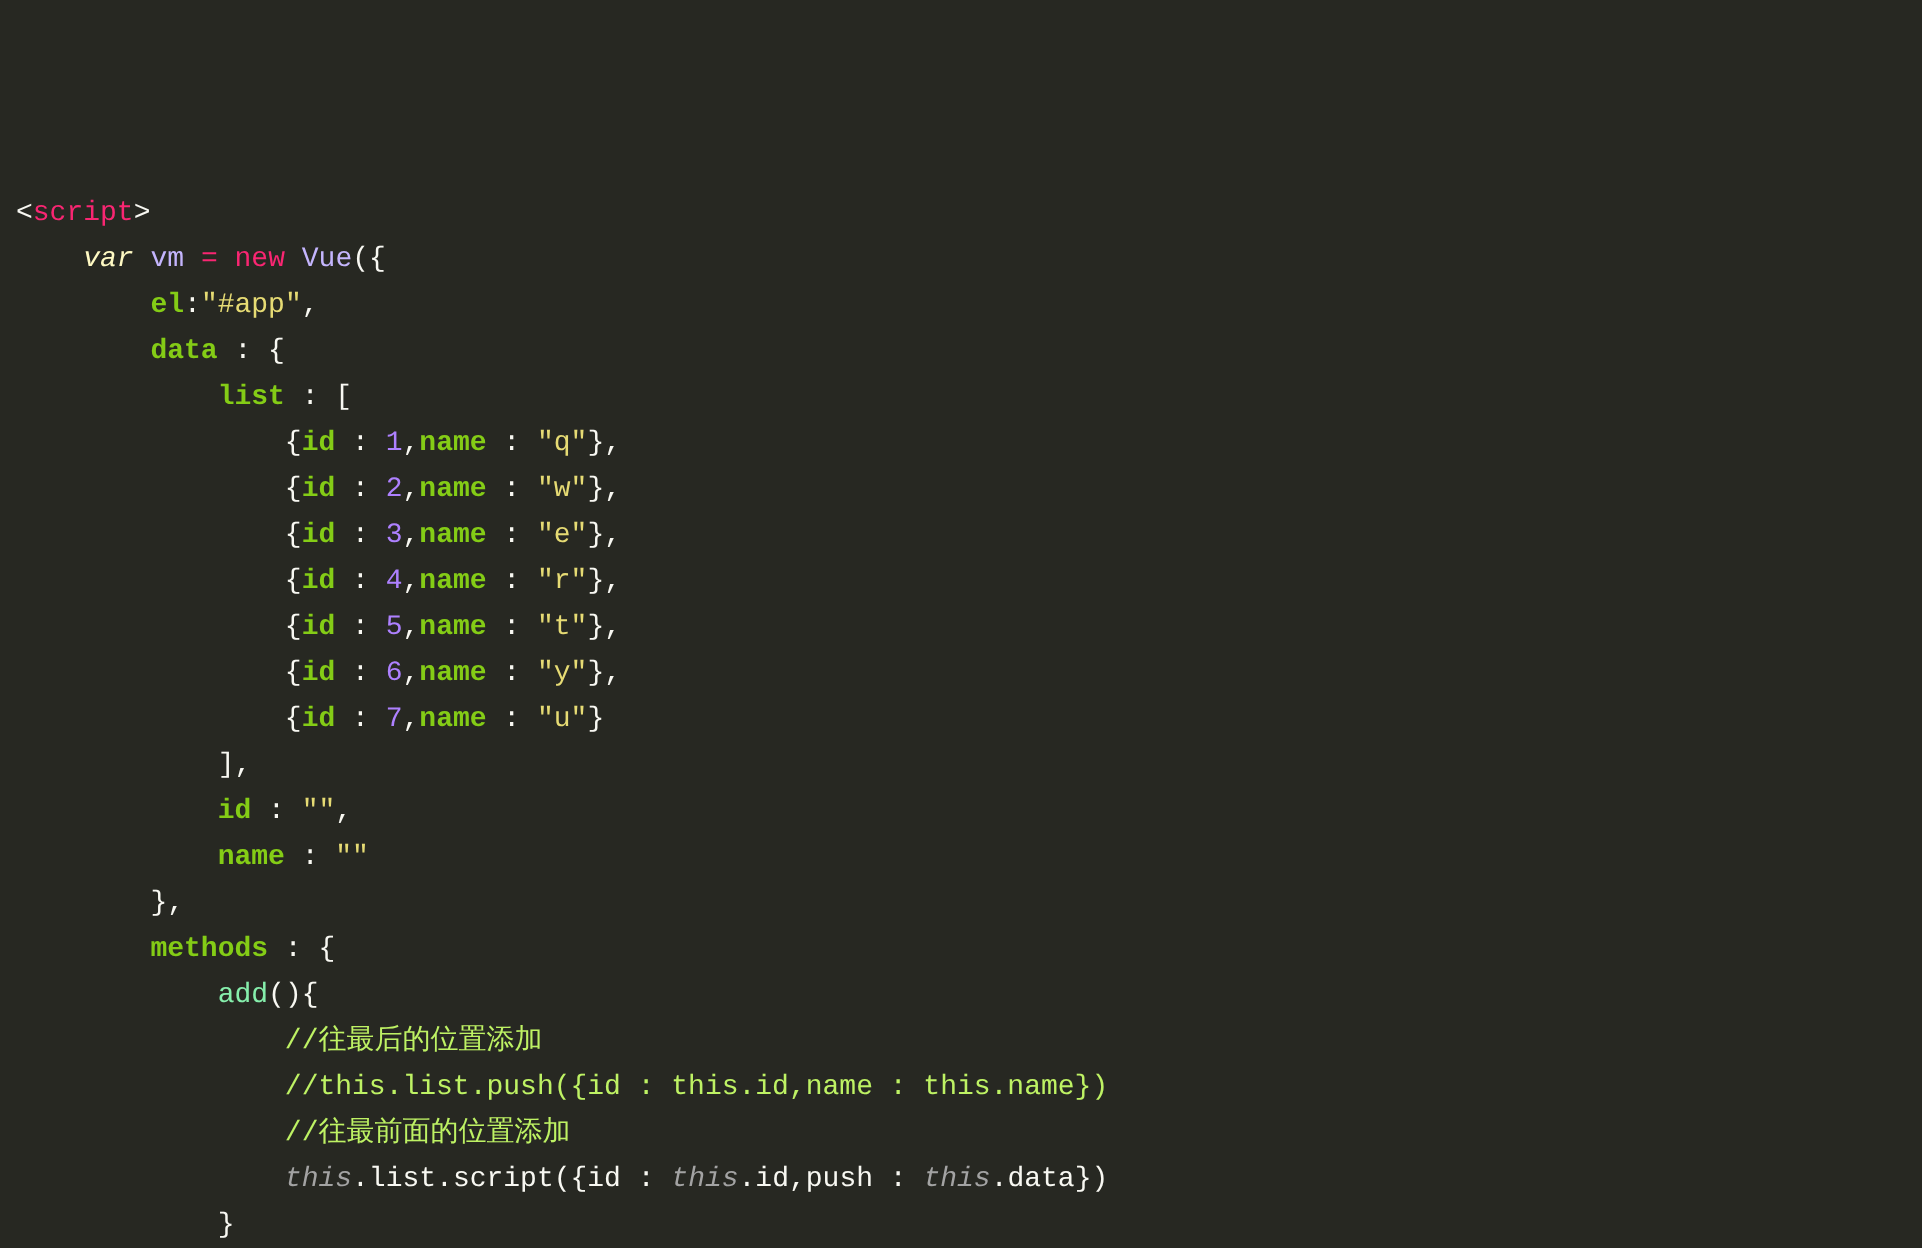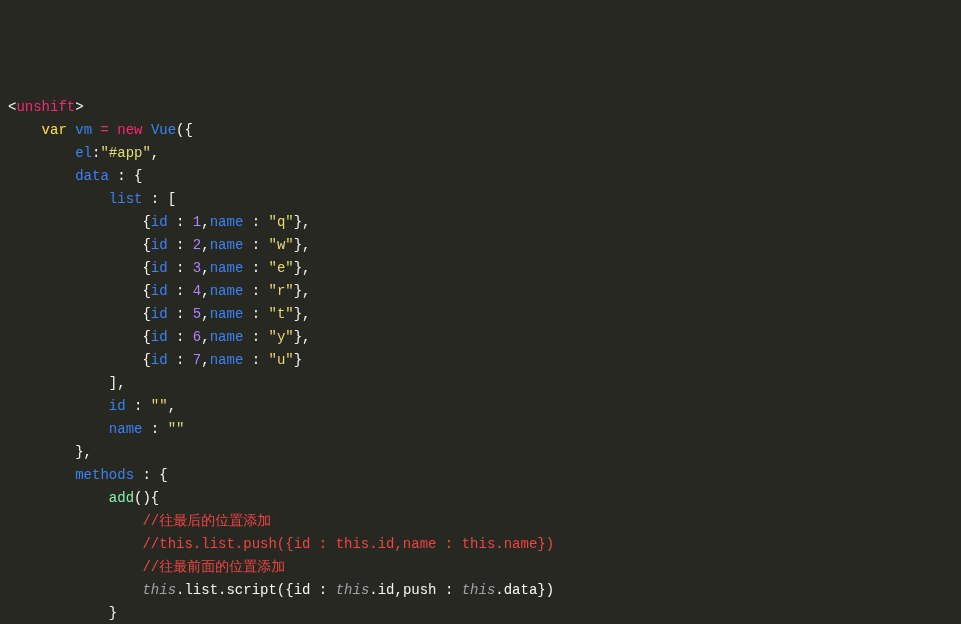--- a/index.html
+++ b/index.html
@@ -16,57 +16,59 @@
       padding: 4px 8px;
       white-space: pre;
     }
     .tag-name {
       color: #f92672;
     }
     .bracket {
       color: #f8f8f2;
     }
     .keyword {
-      color: #fde047;
+      color: #fef9c3;
+      font-style: italic;
     }
     .var-name {
-      color: #3b82f6;
+      color: #c4b5fd;
     }
     .operator {
       color: #f92672;
     }
     .property {
-      color: #3b82f6;
+      color: #84cc16;
+      font-weight: bold;
     }
     .string {
       color: #e6db74;
     }
     .number {
       color: #ae81ff;
     }
     .punct {
       color: #f8f8f2;
     }
     .comment {
-      color: #ef4444;
+      color: #bef264;
     }
     .method-def {
       color: #86efac;
     }
     .this-keyword {
       color: #a3a3a3;
       font-style: italic;
     }
   </style>
 </head>
 <body>
 
 
 
-<div><span class="bracket">&lt;</span><span class="tag-name">unshift</span><span class="bracket">&gt;</span>
+<div><span class="bracket">&lt;</span><span class="tag-name">script</span><span class="bracket">&gt;</span>
     <span class="keyword">var</span> <span class="var-name">vm</span> <span class="operator">=</span> <span class="operator">new</span> <span class="var-name">Vue</span><span class="punct">({</span>
         <span class="property">el</span><span class="punct">:</span><span class="string">"#app"</span><span class="punct">,</span>
         <span class="property">data</span><span class="punct"> : {</span>
             <span class="property">list</span><span class="punct"> : [</span>
                 <span class="punct">{</span><span class="property">id</span><span class="punct"> : </span><span class="number">1</span><span class="punct">,</span><span class="property">name</span><span class="punct"> : </span><span class="string">"q"</span><span class="punct">},</span>
                 <span class="punct">{</span><span class="property">id</span><span class="punct"> : </span><span class="number">2</span><span class="punct">,</span><span class="property">name</span><span class="punct"> : </span><span class="string">"w"</span><span class="punct">},</span>
                 <span class="punct">{</span><span class="property">id</span><span class="punct"> : </span><span class="number">3</span><span class="punct">,</span><span class="property">name</span><span class="punct"> : </span><span class="string">"e"</span><span class="punct">},</span>
                 <span class="punct">{</span><span class="property">id</span><span class="punct"> : </span><span class="number">4</span><span class="punct">,</span><span class="property">name</span><span class="punct"> : </span><span class="string">"r"</span><span class="punct">},</span>
                 <span class="punct">{</span><span class="property">id</span><span class="punct"> : </span><span class="number">5</span><span class="punct">,</span><span class="property">name</span><span class="punct"> : </span><span class="string">"t"</span><span class="punct">},</span>
                 <span class="punct">{</span><span class="property">id</span><span class="punct"> : </span><span class="number">6</span><span class="punct">,</span><span class="property">name</span><span class="punct"> : </span><span class="string">"y"</span><span class="punct">},</span>

